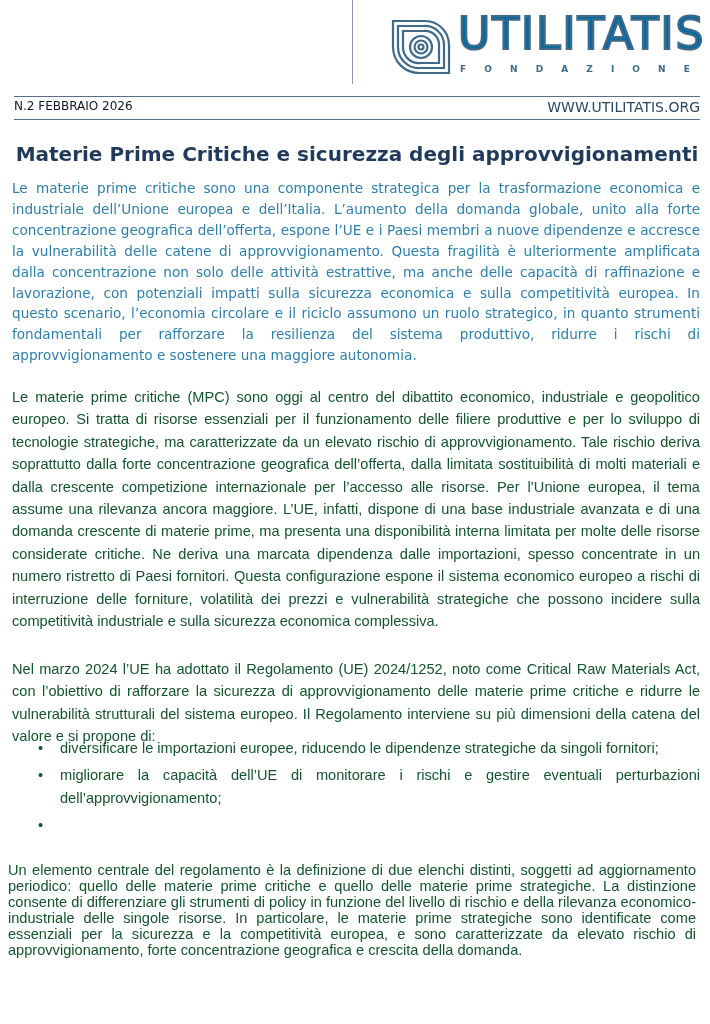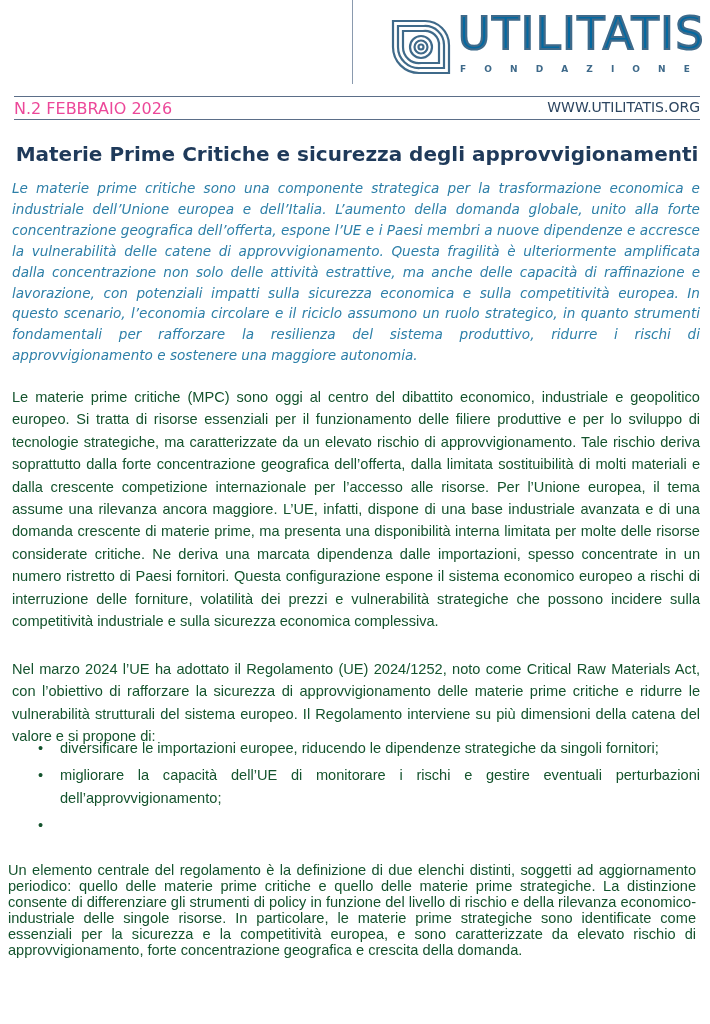--- a/index.html
+++ b/index.html
@@ -6,26 +6,26 @@
   body { width: 710px; height: 1024px; position: relative; overflow: hidden; font-family: "Liberation Sans", sans-serif; }
 
   .masthead { position: absolute; left: 0; top: 0; width: 710px; height: 90px; }
   .mini-book { position: absolute; left: 12px; top: 10px; font-family: "DejaVu Sans", sans-serif; font-weight: 200; font-size: 52px; color: #3b5a7a; letter-spacing: 1px; -webkit-text-stroke: 0; }
   .vsep { position: absolute; left: 352px; top: 0; width: 1px; height: 84px; background: #8a9aae; }
   .logo { position: absolute; left: 391px; top: 19px; width: 60px; height: 56px; }
   .brand { position: absolute; left: 458px; top: 12px; font-family: "DejaVu Sans", sans-serif; font-size: 44px; color: #0369a1; -webkit-text-stroke: 2.2px #3f6a8a; letter-spacing: 2px; line-height: 1; }
   .brand-sub { position: absolute; left: 460px; top: 64px; width: 230px; font-family: "DejaVu Sans", sans-serif; font-weight: bold; font-size: 9px; color: #3f6a8a; display: flex; justify-content: space-between; }
 
   .issue-bar { position: absolute; left: 14px; top: 96px; width: 686px; height: 22px; border-top: 1.5px solid #5b6e88; border-bottom: 1.5px solid #5b6e88; }
-  .issue-left { position: absolute; left: 0; top: 2px; font-family: "DejaVu Sans", sans-serif; font-size: 16px; color: #ec4899; }
+  .issue-left { position: absolute; left: 0; top: 2px; font-family: "DejaVu Sans", sans-serif; font-size: 12px; color: #0f172a; }
   .issue-right { position: absolute; right: 0; top: 2px; font-family: "DejaVu Sans", sans-serif; font-size: 14px; color: #2c4560; }
 
   .title { position: absolute; left: 0; top: 140px; width: 710px; text-align: center; font-family: "DejaVu Sans", sans-serif; font-weight: bold; font-size: 20px; color: #1f3a5a; }
 
-  .abstract { position: absolute; left: 12px; top: 178px; width: 688px; font-family: "DejaVu Sans", sans-serif; font-style: italic; font-size: 13.6px; line-height: 20.9px; color: #2d7fa8; text-align: justify; }
+  .abstract { position: absolute; left: 12px; top: 178px; width: 688px; font-family: "DejaVu Sans", sans-serif; font-size: 13.6px; line-height: 20.9px; color: #2d7fa8; text-align: justify; }
 
   .body-text { font-family: "Liberation Sans", sans-serif; font-size: 14.6px; color: #14532d; text-align: justify; }
   .p1 { position: absolute; left: 12px; top: 386px; width: 688px; line-height: 22.4px; }
   .p2 { position: absolute; left: 12px; top: 658px; width: 688px; line-height: 22.4px; }
   .bullets { position: absolute; left: 12px; top: 737px; width: 688px; margin: 0; padding: 0; list-style: none; line-height: 22.4px; }
   .bullets li { position: relative; padding-left: 48px; margin-bottom: 5px; }
   .bullets li .dot { position: absolute; left: 26px; top: 0; }
   .p3 { position: absolute; left: 8px; top: 862px; width: 688px; line-height: 16px; }
 </style>
 </head>

